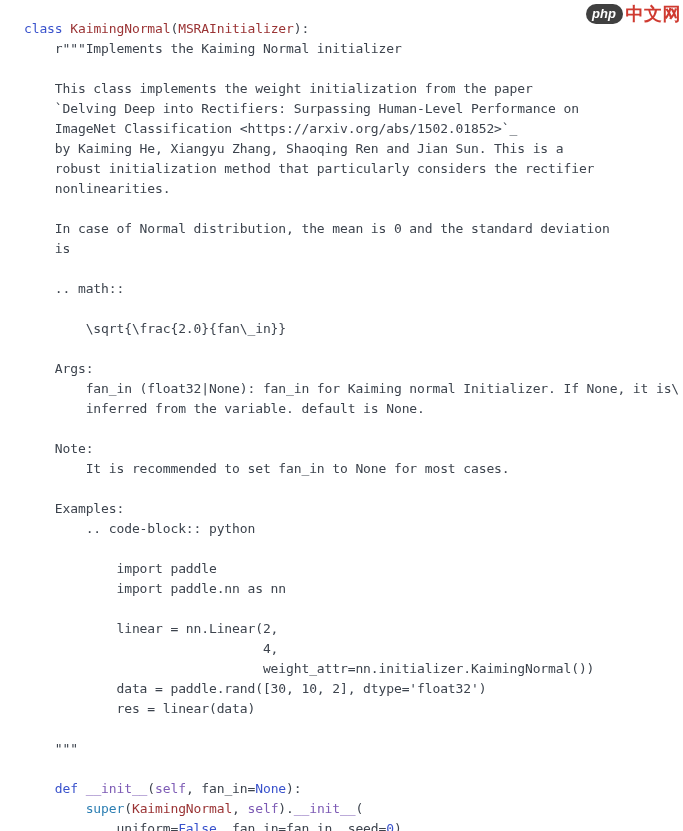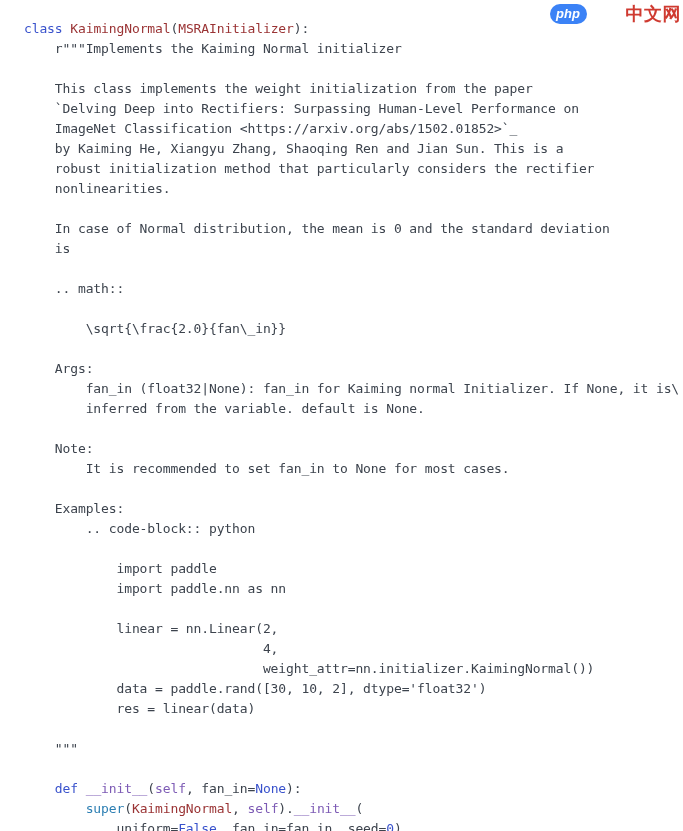--- a/index.html
+++ b/index.html
@@ -45,27 +45,26 @@
     border-radius: 11px;
     font-weight: bold;
     font-style: italic;
     font-size: 13px;
     line-height: 20px;
   }
   .logo-site {
     font-weight: bold;
     font-size: 18px;
     letter-spacing: 0.5px;
-    margin-left: 36px;
   }
 </style>
 </head>
 <body>
 
 <div class="page">
   <pre class="code" id="code"><div class="code-line"><span style="color: rgb(57, 82, 204);">class</span><span style="color: rgb(60, 67, 77);"> </span><span style="color: rgb(154, 51, 52);">KaimingNormal</span><span style="color: rgb(60, 67, 77);">(</span><span style="color: rgb(154, 51, 52);">MSRAInitializer</span><span style="color: rgb(60, 67, 77);">):</span></div><div class="code-line"><span style="color: rgb(60, 67, 77);">    r"""Implements the Kaiming Normal initializer</span></div><div class="code-line">&nbsp;</div><div class="code-line"><span style="color: rgb(60, 67, 77);">    This class implements the weight initialization from the paper</span></div><div class="code-line"><span style="color: rgb(60, 67, 77);">    `Delving Deep into Rectifiers: Surpassing Human-Level Performance on</span></div><div class="code-line"><span style="color: rgb(60, 67, 77);">    ImageNet Classification &lt;https://arxiv.org/abs/1502.01852&gt;`_</span></div><div class="code-line"><span style="color: rgb(60, 67, 77);">    by Kaiming He, Xiangyu Zhang, Shaoqing Ren and Jian Sun. This is a</span></div><div class="code-line"><span style="color: rgb(60, 67, 77);">    robust initialization method that particularly considers the rectifier</span></div><div class="code-line"><span style="color: rgb(60, 67, 77);">    nonlinearities.</span></div><div class="code-line">&nbsp;</div><div class="code-line"><span style="color: rgb(60, 67, 77);">    In case of Normal distribution, the mean is 0 and the standard deviation</span></div><div class="code-line"><span style="color: rgb(60, 67, 77);">    is</span></div><div class="code-line">&nbsp;</div><div class="code-line"><span style="color: rgb(60, 67, 77);">    .. math::</span></div><div class="code-line">&nbsp;</div><div class="code-line"><span style="color: rgb(60, 67, 77);">        \sqrt{\frac{2.0}{fan\_in}}</span></div><div class="code-line">&nbsp;</div><div class="code-line"><span style="color: rgb(60, 67, 77);">    Args:</span></div><div class="code-line"><span style="color: rgb(60, 67, 77);">        fan_in (float32|None): fan_in for Kaiming normal Initializer. If None, it is\</span></div><div class="code-line"><span style="color: rgb(60, 67, 77);">        inferred from the variable. default is None.</span></div><div class="code-line">&nbsp;</div><div class="code-line"><span style="color: rgb(60, 67, 77);">    Note:</span></div><div class="code-line"><span style="color: rgb(60, 67, 77);">        It is recommended to set fan_in to None for most cases.</span></div><div class="code-line">&nbsp;</div><div class="code-line"><span style="color: rgb(60, 67, 77);">    Examples:</span></div><div class="code-line"><span style="color: rgb(60, 67, 77);">        .. code-block:: python</span></div><div class="code-line">&nbsp;</div><div class="code-line"><span style="color: rgb(60, 67, 77);">            import paddle</span></div><div class="code-line"><span style="color: rgb(60, 67, 77);">            import paddle.nn as nn</span></div><div class="code-line">&nbsp;</div><div class="code-line"><span style="color: rgb(60, 67, 77);">            linear = nn.Linear(2,</span></div><div class="code-line"><span style="color: rgb(60, 67, 77);">                               4,</span></div><div class="code-line"><span style="color: rgb(60, 67, 77);">                               weight_attr=nn.initializer.KaimingNormal())</span></div><div class="code-line"><span style="color: rgb(60, 67, 77);">            data = paddle.rand([30, 10, 2], dtype='float32')</span></div><div class="code-line"><span style="color: rgb(60, 67, 77);">            res = linear(data)</span></div><div class="code-line">&nbsp;</div><div class="code-line"><span style="color: rgb(60, 67, 77);">    """</span></div><div class="code-line">&nbsp;</div><div class="code-line"><span style="color: rgb(60, 67, 77);">    </span><span style="color: rgb(57, 82, 204);">def</span><span style="color: rgb(60, 67, 77);"> </span><span style="color: rgb(125, 91, 181);">__init__</span><span style="color: rgb(60, 67, 77);">(</span><span style="color: rgb(125, 91, 181);">self</span><span style="color: rgb(60, 67, 77);">, fan_in=</span><span style="color: rgb(57, 82, 204);">None</span><span style="color: rgb(60, 67, 77);">):</span></div><div class="code-line"><span style="color: rgb(60, 67, 77);">        </span><span style="color: rgb(45, 127, 179);">super</span><span style="color: rgb(60, 67, 77);">(</span><span style="color: rgb(154, 51, 52);">KaimingNormal</span><span style="color: rgb(60, 67, 77);">, </span><span style="color: rgb(125, 91, 181);">self</span><span style="color: rgb(60, 67, 77);">).</span><span style="color: rgb(125, 91, 181);">__init__</span><span style="color: rgb(60, 67, 77);">(</span></div><div class="code-line"><span style="color: rgb(60, 67, 77);">            uniform=</span><span style="color: rgb(57, 82, 204);">False</span><span style="color: rgb(60, 67, 77);">, fan_in=fan_in, seed=</span><span style="color: rgb(57, 82, 204);">0</span><span style="color: rgb(60, 67, 77);">)</span></div></pre>
   <div class="logo">
-    <span class="logo-badge" style="background: #3b82f6; color: rgb(255, 255, 255); font-style: italic;">
+    <span class="logo-badge" style="background: #404040; color: rgb(255, 255, 255); font-style: italic;">
         <span>php</span>
       </span>
     <span class="logo-site" style="color: rgb(207, 58, 48);">中文网</span>
   </div>
 </div>
 
 </body></html>

